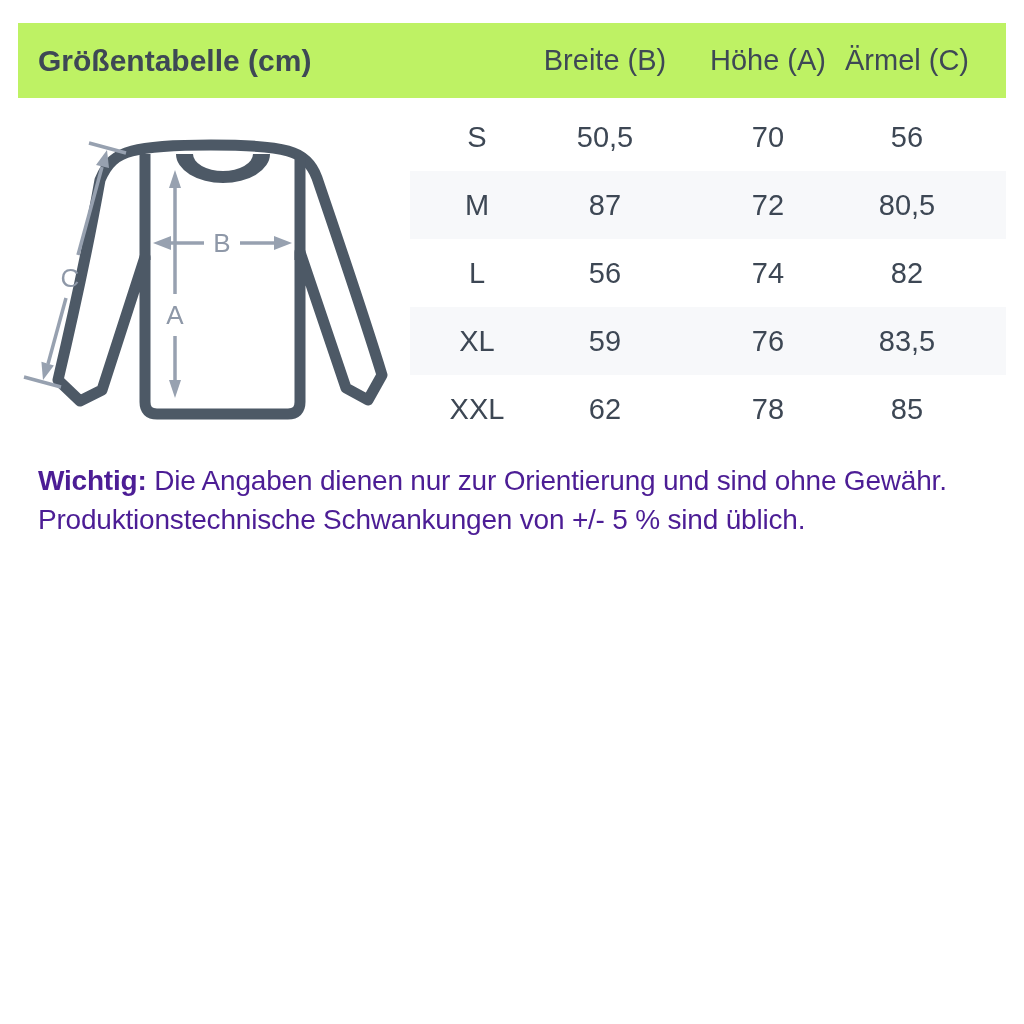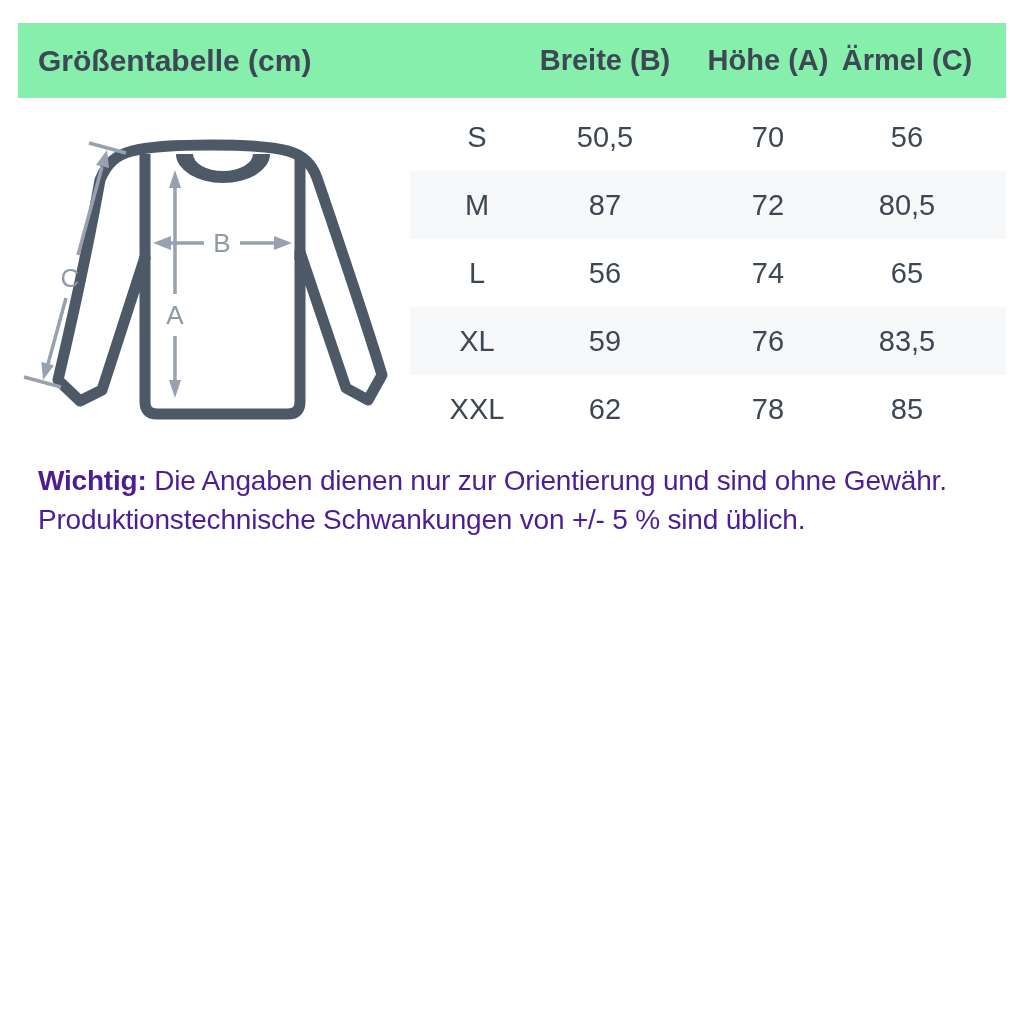--- a/index.html
+++ b/index.html
@@ -6,29 +6,29 @@
   body{
     width:1024px;height:1024px;background:#ffffff;
     font-family:"Liberation Sans", sans-serif;
     position:relative;overflow:hidden;
     color:#3e4855;
   }
   .page{position:absolute;inset:0;}
   
   .header-band{
     position:absolute;left:18px;top:23px;width:988px;height:75px;
-    background:#86efac;
+    background:#bef264;
   }
   .table-title{
     position:absolute;left:20px;top:0;height:75px;line-height:75px;
     font-size:30px;font-weight:bold;white-space:nowrap;
   }
   .col-h{
     position:absolute;top:0;height:75px;line-height:75px;
-    font-size:29px;font-weight:bold;white-space:nowrap;
+    font-size:29px;font-weight:normal;white-space:nowrap;
     transform:translateX(-50%);
     text-align:right;
   }
   
   .rows{position:absolute;left:410px;top:103px;width:596px;}
   .row{position:relative;width:596px;height:68px;}
   .row.stripe{background:#f7f8fa;}
   .cell{
     position:absolute;top:0;height:68px;line-height:68px;
     font-size:29px;color:#3d4754;white-space:nowrap;
@@ -69,21 +69,21 @@
     <div class="row stripe">
       <span class="cell c-size">M</span>
       <span class="cell c-b">87</span>
       <span class="cell c-h">72</span>
       <span class="cell c-c">80,5</span>
     </div>
     <div class="row">
       <span class="cell c-size">L</span>
       <span class="cell c-b">56</span>
       <span class="cell c-h">74</span>
-      <span class="cell c-c">65</span>
+      <span class="cell c-c">82</span>
     </div>
     <div class="row stripe">
       <span class="cell c-size">XL</span>
       <span class="cell c-b">59</span>
       <span class="cell c-h">76</span>
       <span class="cell c-c">83,5</span>
     </div>
     <div class="row">
       <span class="cell c-size">XXL</span>
       <span class="cell c-b">62</span>

